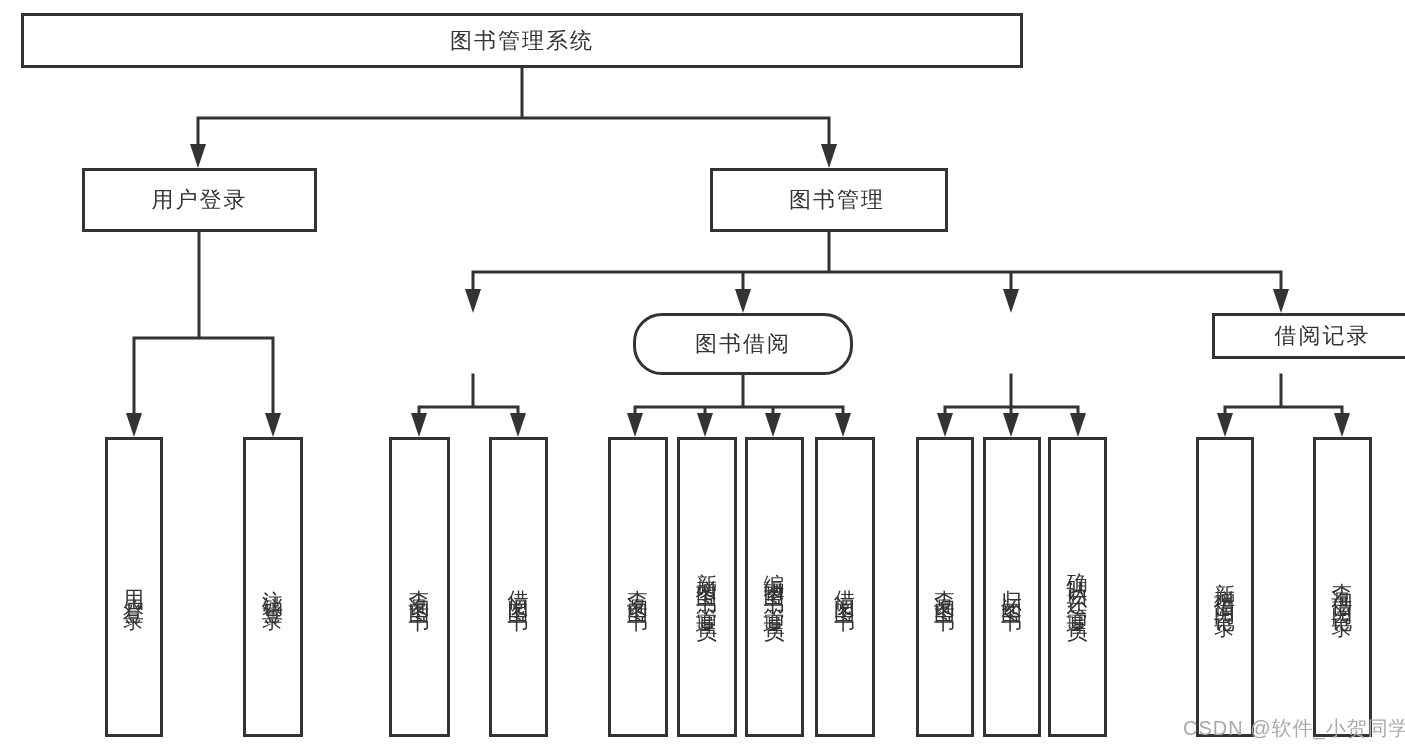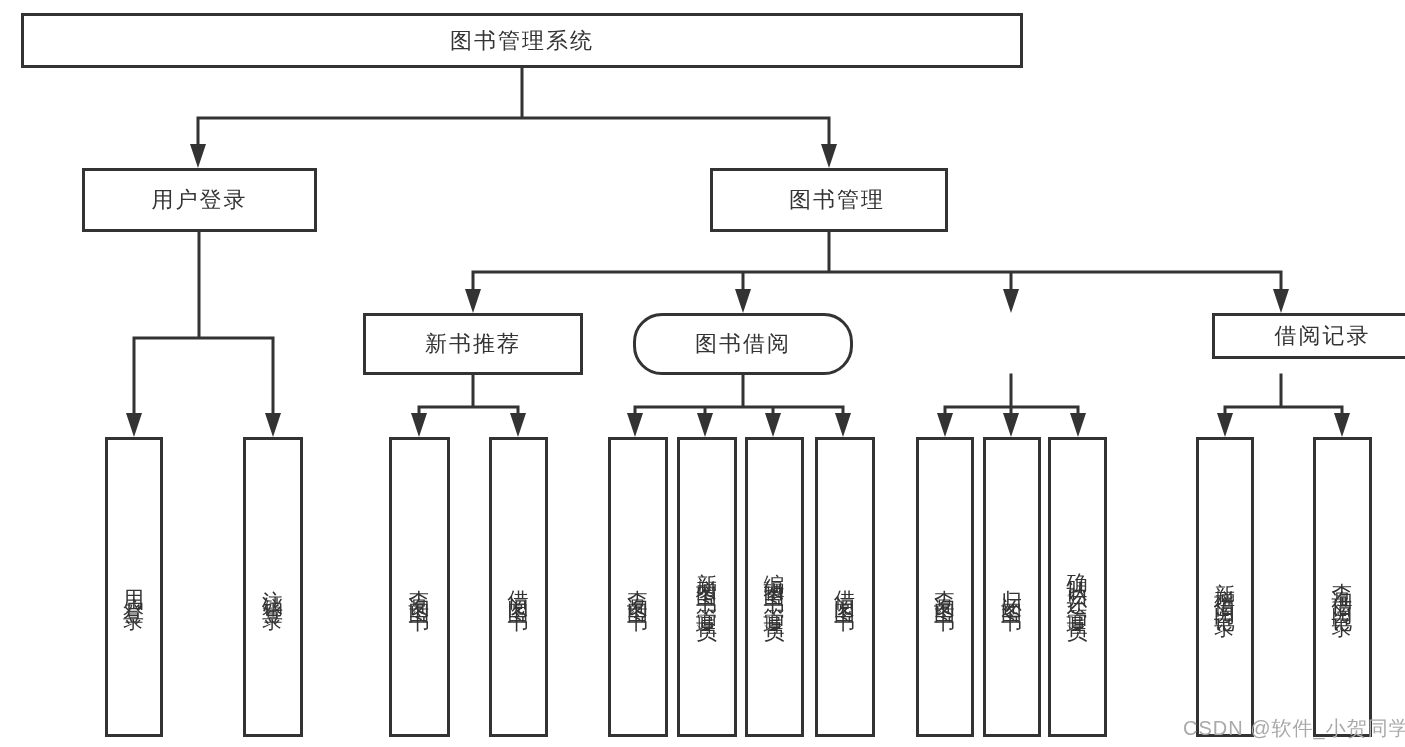--- a/index.html
+++ b/index.html
@@ -96,23 +96,20 @@
     <span>图书管理系统</span>
   </div>
 
   <div class="node h-node n-userlogin">
     <span>用户登录</span>
   </div>
   <div class="node h-node n-bookmgmt">
     <span>图书管理</span>
   </div>
 
-  <div class="node h-node n-newrec">
-    <span>新书推荐</span>
-  </div>
   <div class="node h-node n-borrow">
     <span>图书借阅</span>
   </div>
   <div class="node h-node n-records">
     <span>借阅记录</span>
   </div>
 
   <div class="node v-node lf lf-ul1">
     <span>用户登录</span>
   </div>

